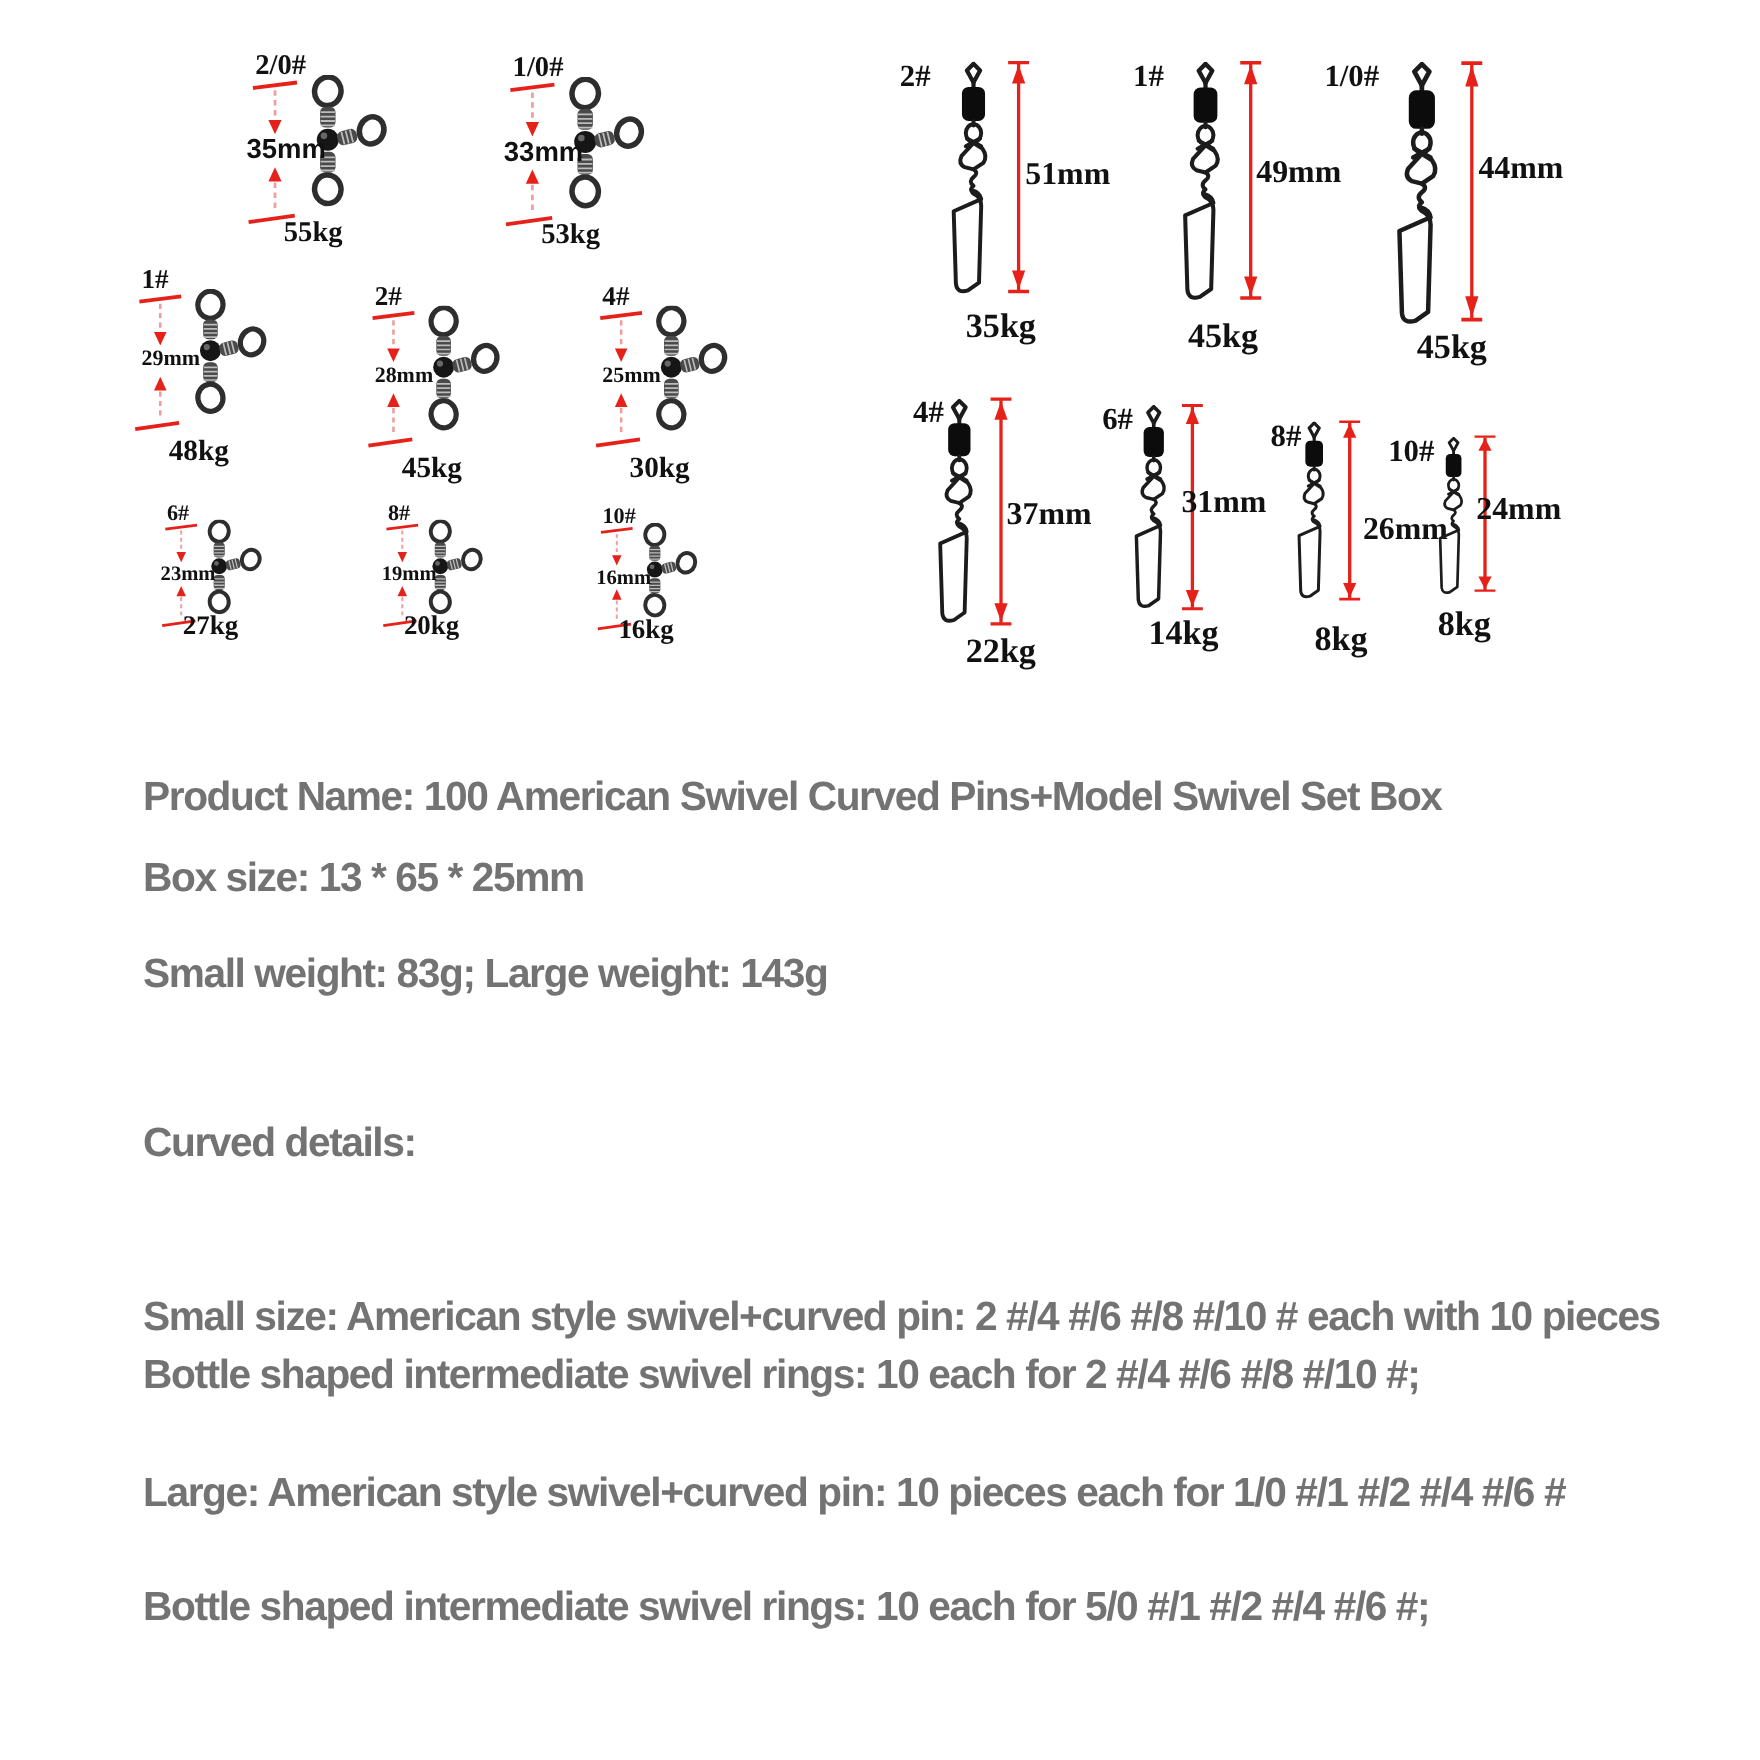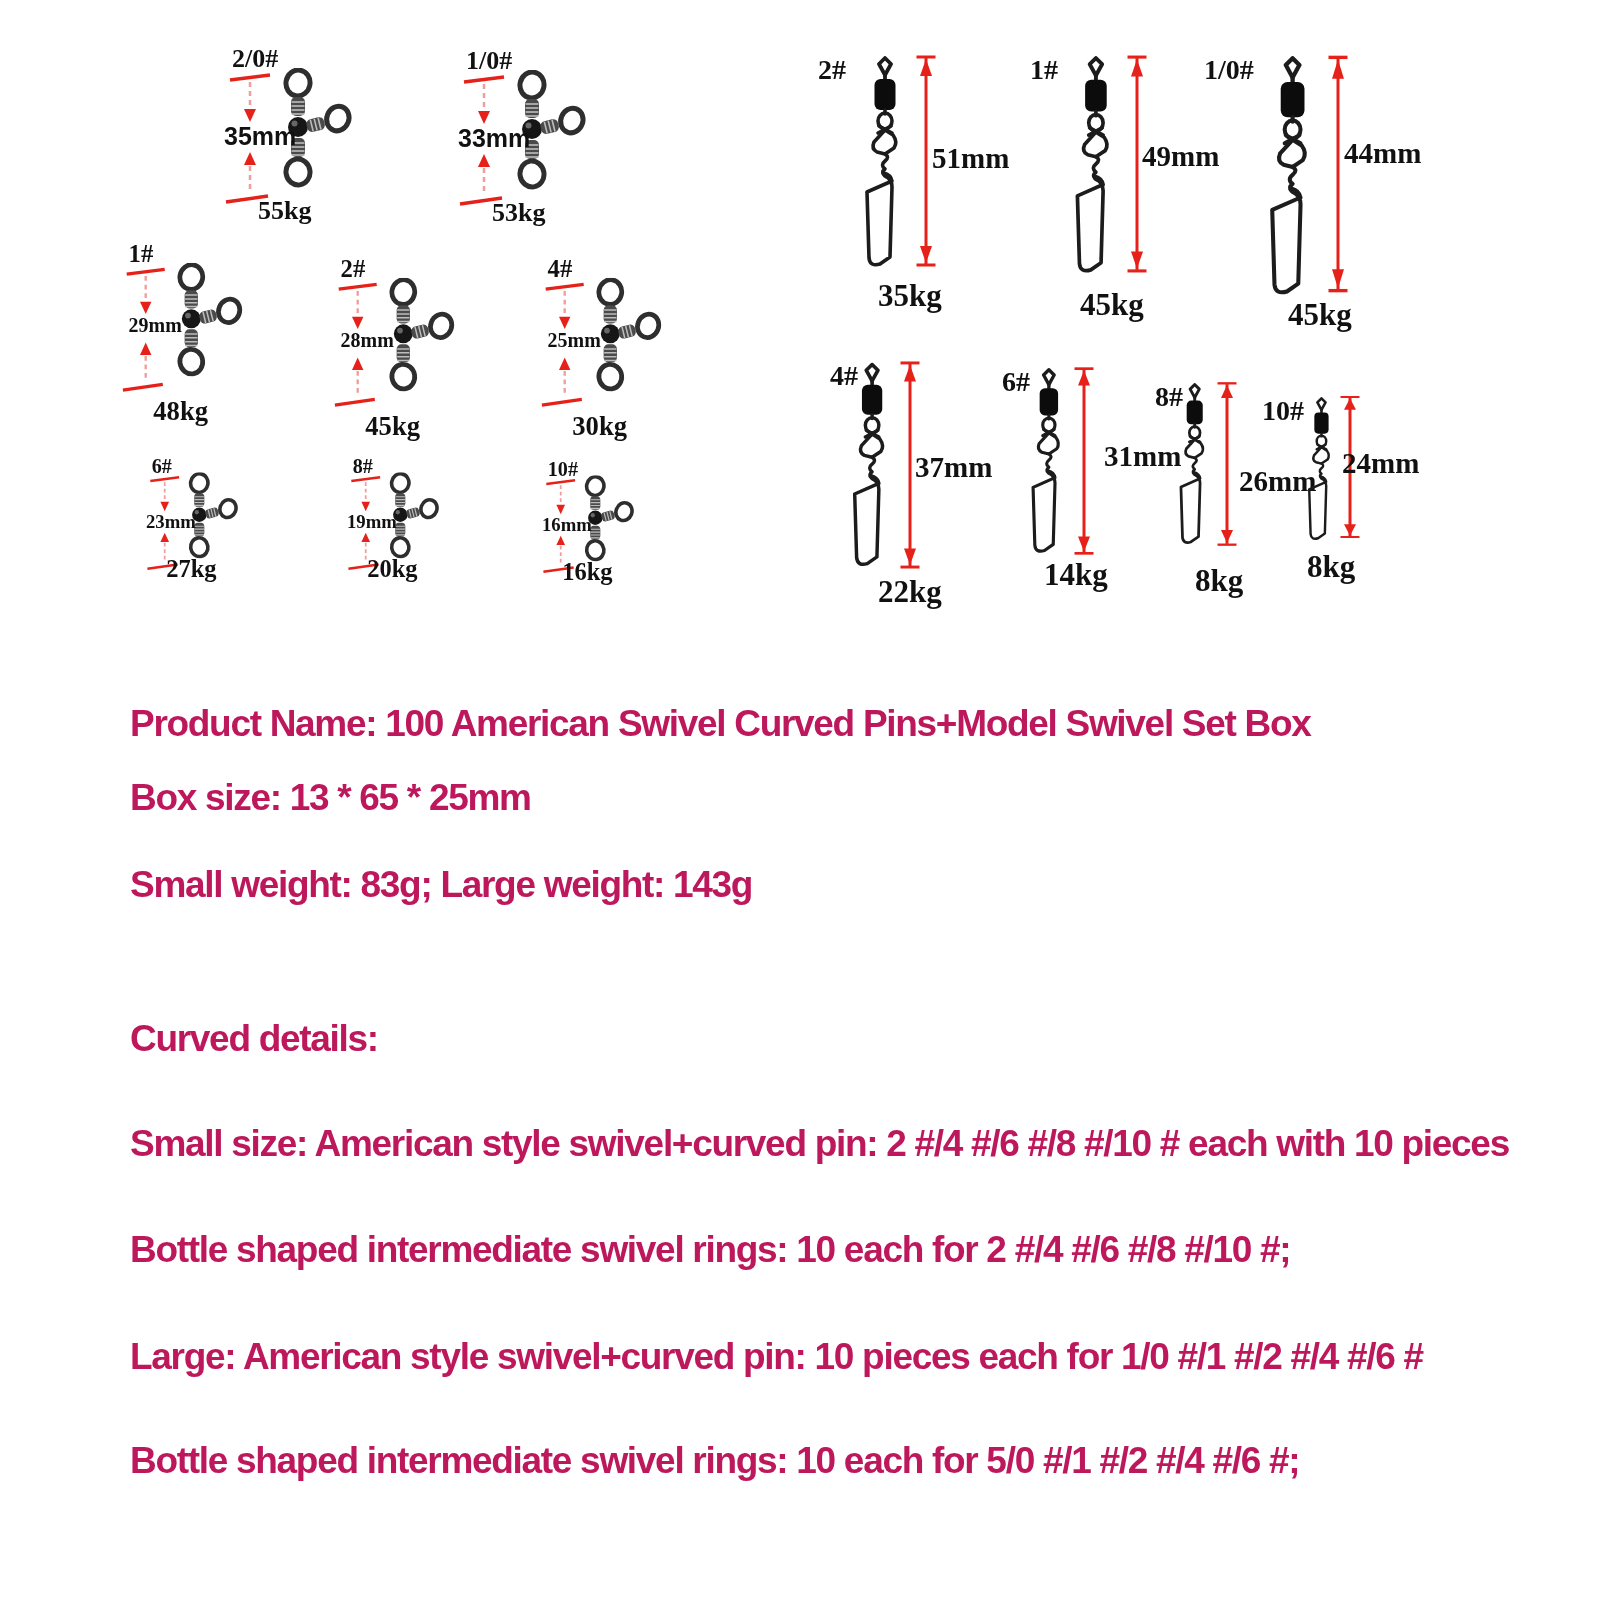--- a/index.html
+++ b/index.html
@@ -26,21 +26,21 @@
   .snap-fig{width:200px;height:300px;}
   .snap-fig .size{left:0;top:4px;font:bold 28px "Liberation Serif",serif;}
   .snap-fig .mm{font:bold 29px "Liberation Serif",serif;}
   .snap-fig .kg{font:bold 31px "Liberation Serif",serif;}
   .snap-fig svg{position:absolute;}
   
   .dim-solid{stroke:#e62119;}
   .dim-fill{fill:#e62119;}
   .dim-dash{stroke:#f09d9d;}
   
-  .desc-line{position:absolute;left:130px;white-space:nowrap;color:#be185d;
+  .desc-line{position:absolute;left:130px;white-space:nowrap;color:#737373;
              font:600 37px "Liberation Sans",sans-serif;letter-spacing:-1.3px;}
 </style>
 </head>
 <body>
 
 <div id="canvas">
 
   <svg width="0" height="0" style="position:absolute" aria-hidden="true">
     <defs>
       <symbol id="tw-glyph" viewBox="0 0 110 120">
@@ -354,21 +354,21 @@
         <g class="dim-solid" stroke-width="3">
             <line x1="13" y1="4" x2="13" y2="210"></line>
             <line x1="3.5" y1="3" x2="22.5" y2="3"></line>
             <line x1="3.5" y1="211" x2="22.5" y2="211"></line>
           </g>
         <g class="dim-fill">
             <polygon points="13,5 7,22 19,22"></polygon>
             <polygon points="13,209 7,192 19,192"></polygon>
           </g>
       </svg>
-      <span class="dlabel mm" style="left:102px;top:78px">31mm</span>
+      <span class="dlabel mm" style="left:72px;top:78px">31mm</span>
       <span class="dlabel kg" style="left:42px;top:195px">14kg</span>
     </figure>
 
     <figure class="fig snap-fig" style="left:1155px;top:377px">
       <span class="dlabel size">8#</span>
       <svg style="left:19px;top:6px" width="46" height="162" viewBox="0 0 60 212">
           <use href="#snap-glyph" width="60" height="212"></use>
         </svg>
       <svg style="left:59px;top:4px" width="26" height="166" viewBox="0 0 26 214" preserveAspectRatio="none">
         <g class="dim-solid" stroke-width="3">
@@ -404,19 +404,19 @@
       <span class="dlabel mm" style="left:80px;top:56px">24mm</span>
       <span class="dlabel kg" style="left:45px;top:158px">8kg</span>
     </figure>
   </div>
 
   <div>
     <div class="desc-line" style="top:703px">Product Name: 100 American Swivel Curved Pins+Model Swivel Set Box</div>
     <div class="desc-line" style="top:777px">Box size: 13 * 65 * 25mm</div>
     <div class="desc-line" style="top:864px">Small weight: 83g; Large weight: 143g</div>
     <div class="desc-line" style="top:1018px">Curved details:</div>
-    <div class="desc-line" style="top:1123px">Small size: American style swivel+curved pin: 2 #/4 #/6 #/8 #/10 # each with 10 pieces</div>
+    <div class="desc-line" style="top:1176px">Small size: American style swivel+curved pin: 2 #/4 #/6 #/8 #/10 # each with 10 pieces</div>
     <div class="desc-line" style="top:1229px">Bottle shaped intermediate swivel rings: 10 each for 2 #/4 #/6 #/8 #/10 #;</div>
     <div class="desc-line" style="top:1336px">Large: American style swivel+curved pin: 10 pieces each for 1/0 #/1 #/2 #/4 #/6 #</div>
     <div class="desc-line" style="top:1440px">Bottle shaped intermediate swivel rings: 10 each for 5/0 #/1 #/2 #/4 #/6 #;</div>
   </div>
 
 </div>
 
 </body></html>

